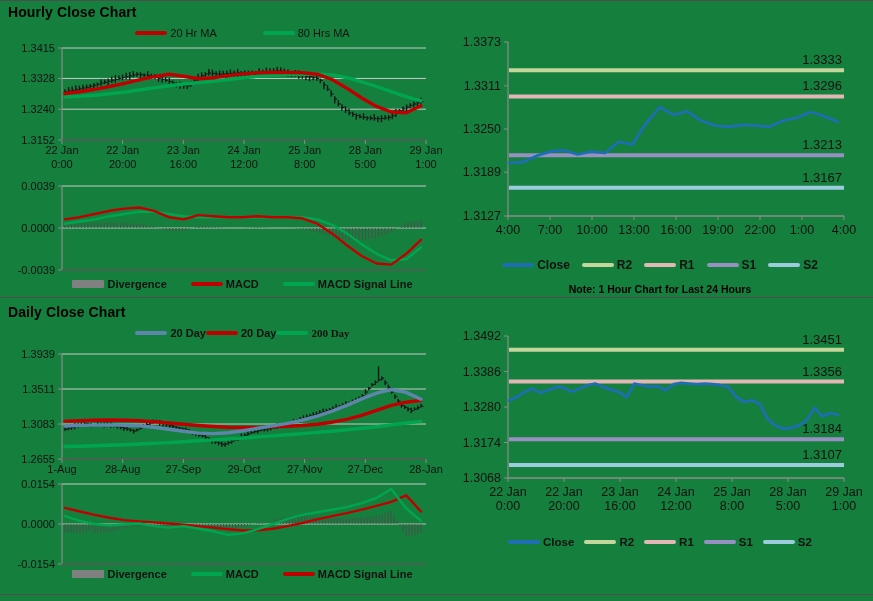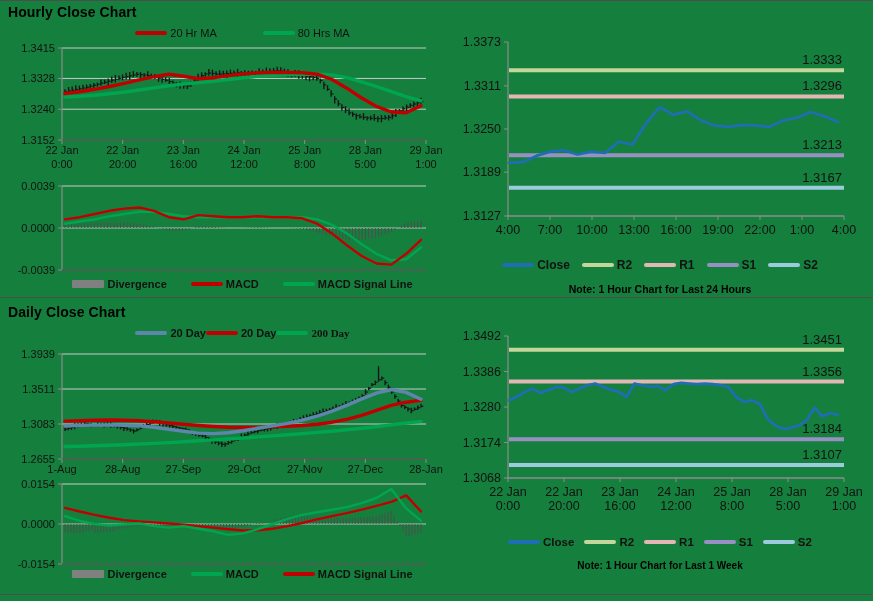--- a/index.html
+++ b/index.html
@@ -964,16 +964,15 @@
     </span>
     <span class="li">
       <span class="sw" style="background: rgb(152, 144, 194);"></span>
       <span class="lt">S1</span>
     </span>
     <span class="li">
       <span class="sw" style="background: rgb(155, 203, 221);"></span>
       <span class="lt">S2</span>
     </span>
   </div>
-  <div class="note" style="left:455px;top:560px;width:410px;font-size:10px;">Note: 1 Hour Chart for  Last 1 Week</div>
 
   <div class="hr" style="top:594px;"></div>
 </div>
 
 </body></html>

